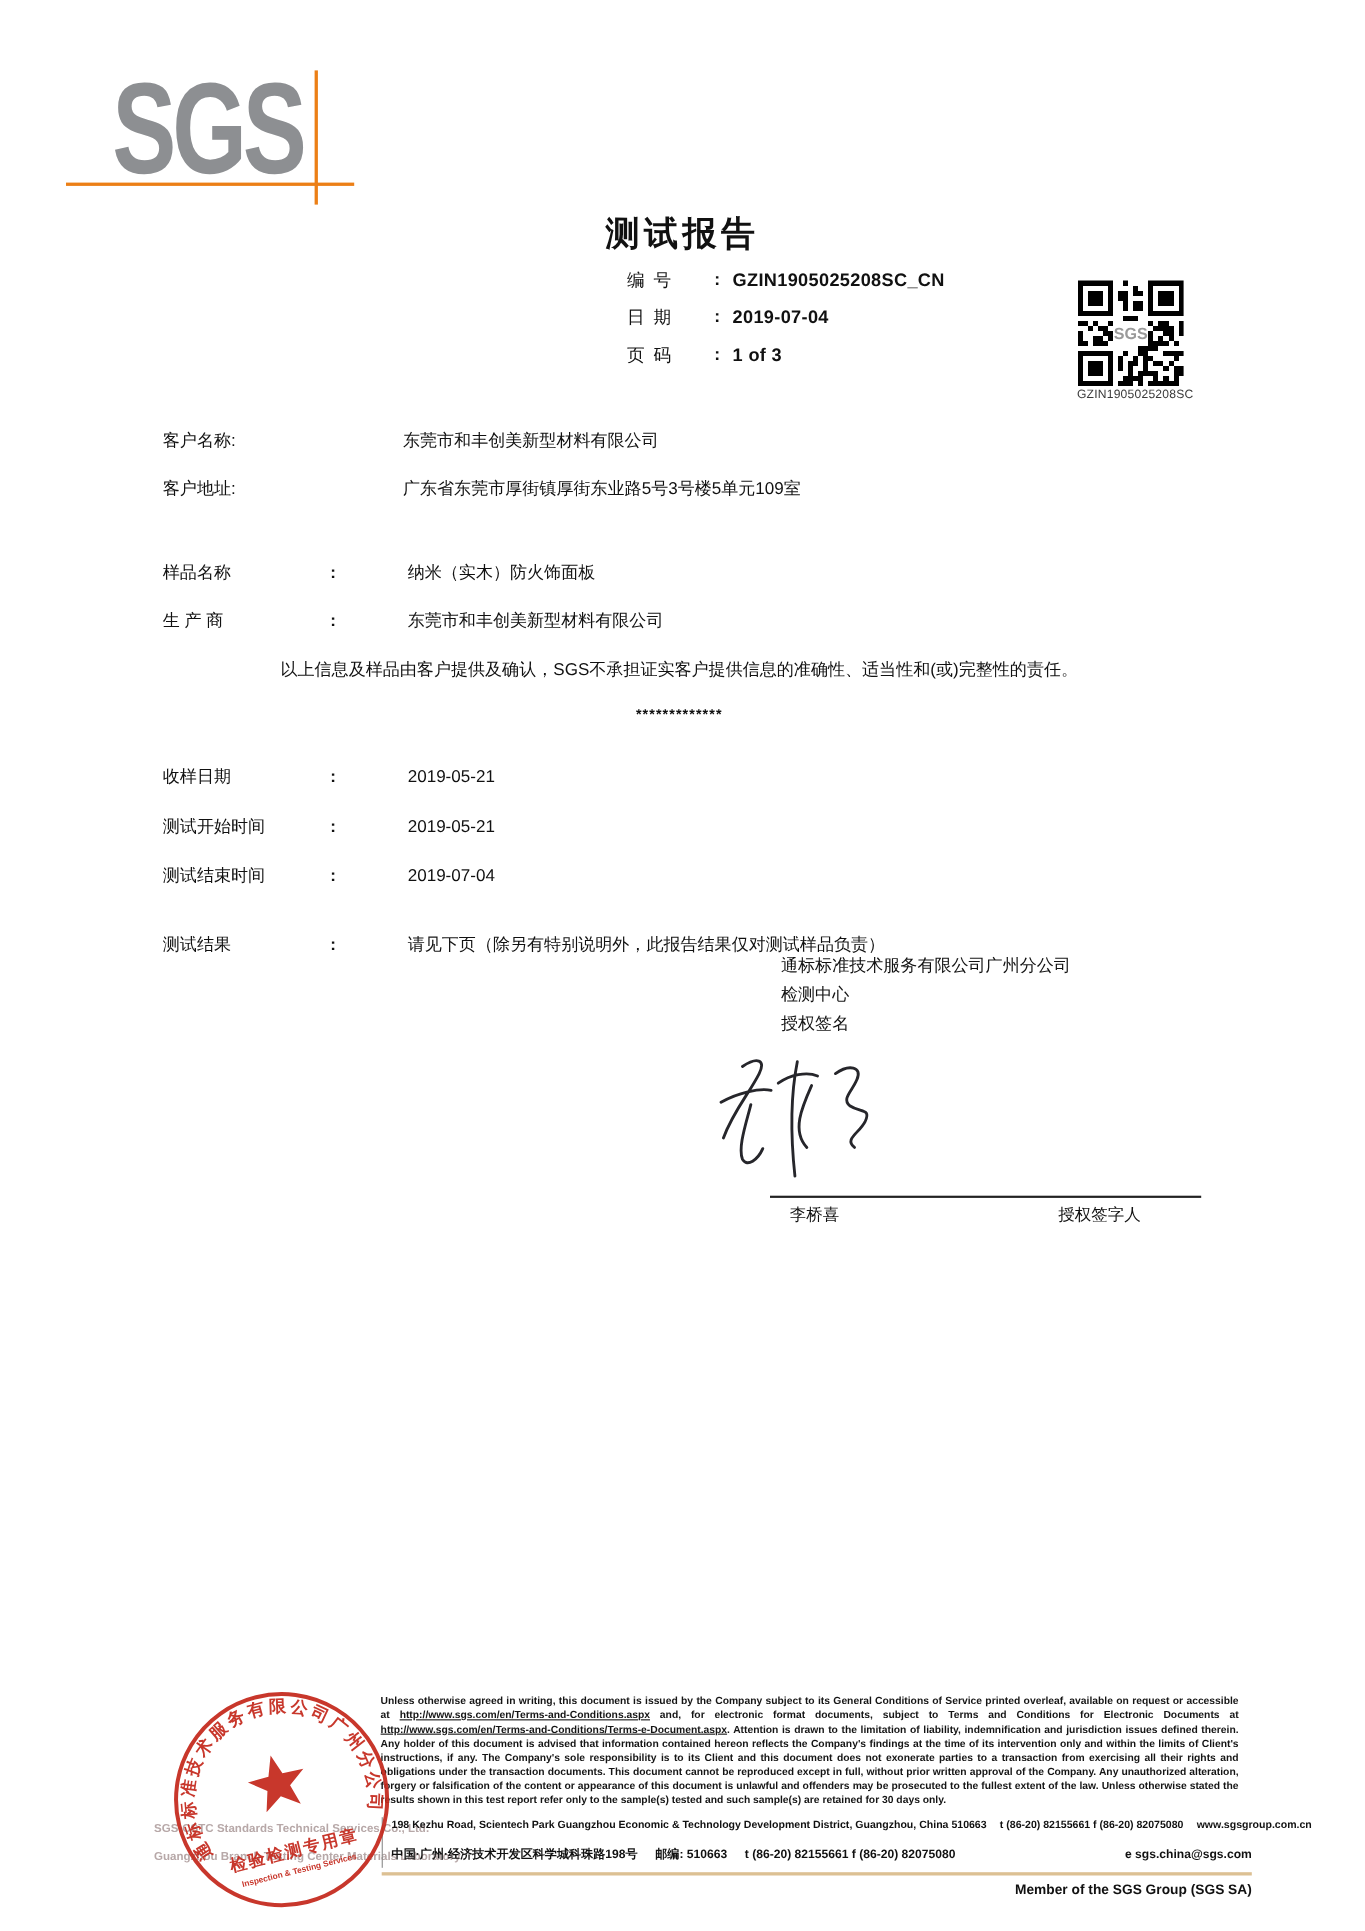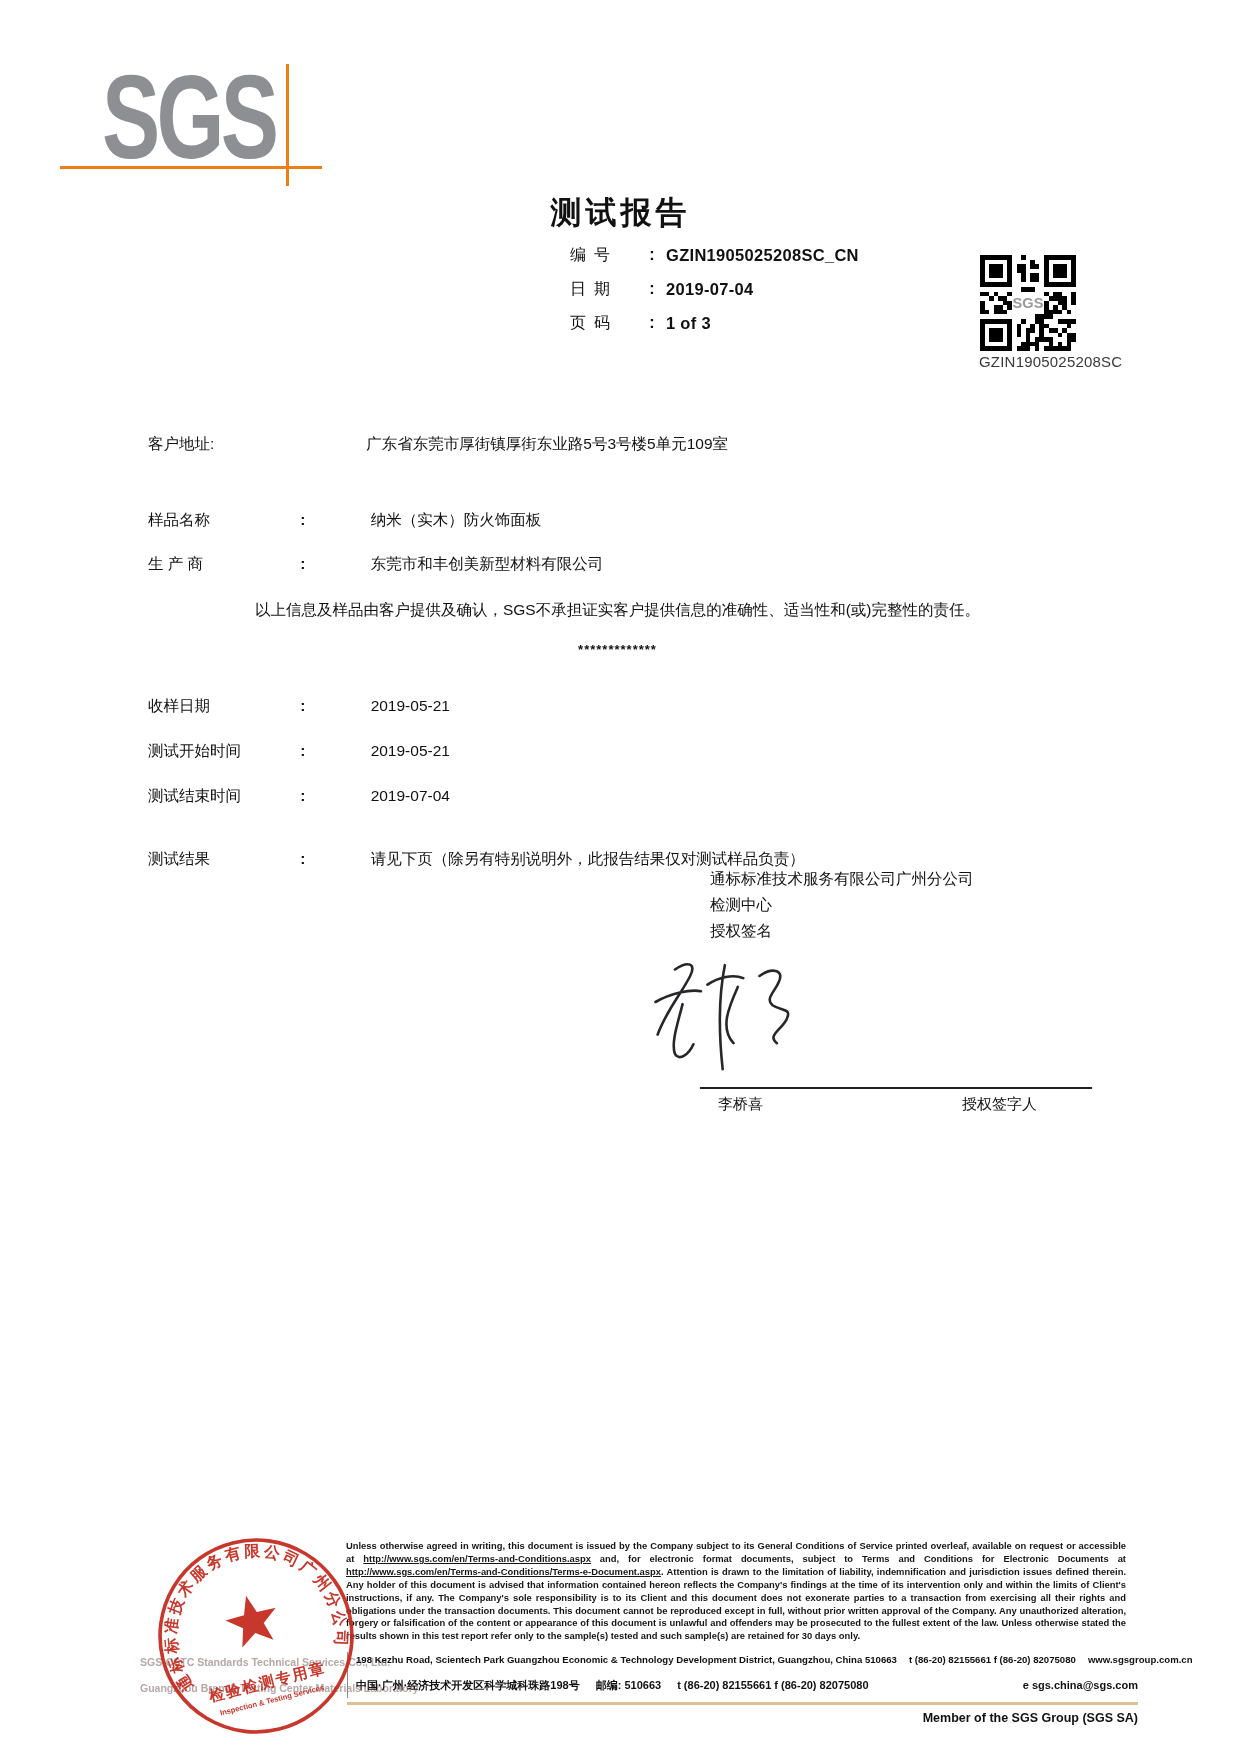--- a/index.html
+++ b/index.html
@@ -25,21 +25,21 @@
          font-size:31px;font-weight:bold;letter-spacing:4px;}
   .meta{position:absolute;left:570px;top:238px;}
   .meta-row{display:flex;align-items:center;height:34px;font-size:16px;}
   .meta-label{width:68px;letter-spacing:8px;}
   .meta-colon{width:28px;font-weight:bold;text-align:center;}
   .meta-value{font-weight:bold;font-size:16.5px;letter-spacing:.3px;white-space:nowrap;}
 
   
   .qr{position:absolute;left:979px;top:255px;width:98px;text-align:center;}
   .qr svg{width:96px;height:96px;display:block;margin:0 auto;}
-  .qr-caption{font-size:15px;color:#3a3a3a;margin-top:2px;letter-spacing:.2px;}
+  .qr-caption{font-size:11px;color:#3a3a3a;margin-top:2px;letter-spacing:.2px;}
 
   
   .abs{position:absolute;white-space:nowrap;font-size:15.5px;}
   .lab-wide{display:inline-block;width:214px;}
   .lab{display:inline-block;width:148px;}
   .colon{display:inline-block;width:66px;font-weight:bold;}
   .r-client-name{left:148px;top:390px;}
   .r-client-addr{left:148px;top:434px;}
   .r-sample{left:148px;top:510px;}
   .r-producer{left:148px;top:554px;}
@@ -239,20 +239,24 @@
         <rect x="16" y="2" width="3" height="3" fill="#000"></rect>
         <rect x="0" y="14" width="7" height="7" fill="#000"></rect>
         <rect x="1" y="15" width="5" height="5" fill="#fff"></rect>
         <rect x="2" y="16" width="3" height="3" fill="#000"></rect>
         <rect x="7.2" y="8.4" width="6.6" height="4.2" fill="#fff"></rect>
         <text x="10.5" y="11.7" font-size="3.2" fill="#9a9a9a" font-weight="bold" text-anchor="middle">SGS</text>
       </svg>
     <div class="qr-caption">GZIN1905025208SC</div>
   </div>
 
+  <div class="abs r-client-name">
+    <span class="lab-wide">客户名称:</span>
+    <span>东莞市和丰创美新型材料有限公司</span>
+  </div>
   <div class="abs r-client-addr">
     <span class="lab-wide">客户地址:</span>
     <span>广东省东莞市厚街镇厚街东业路5号3号楼5单元109室</span>
   </div>
 
   <div class="abs r-sample">
     <span class="lab">样品名称</span>
     <span class="colon">:</span>
     <span>纳米（实木）防火饰面板</span>
   </div>

